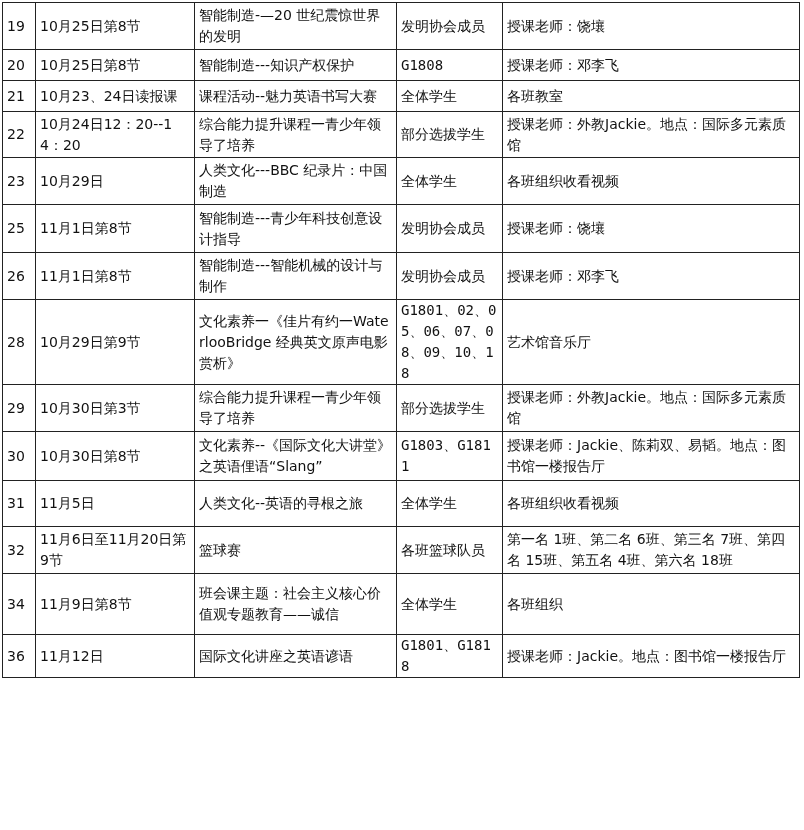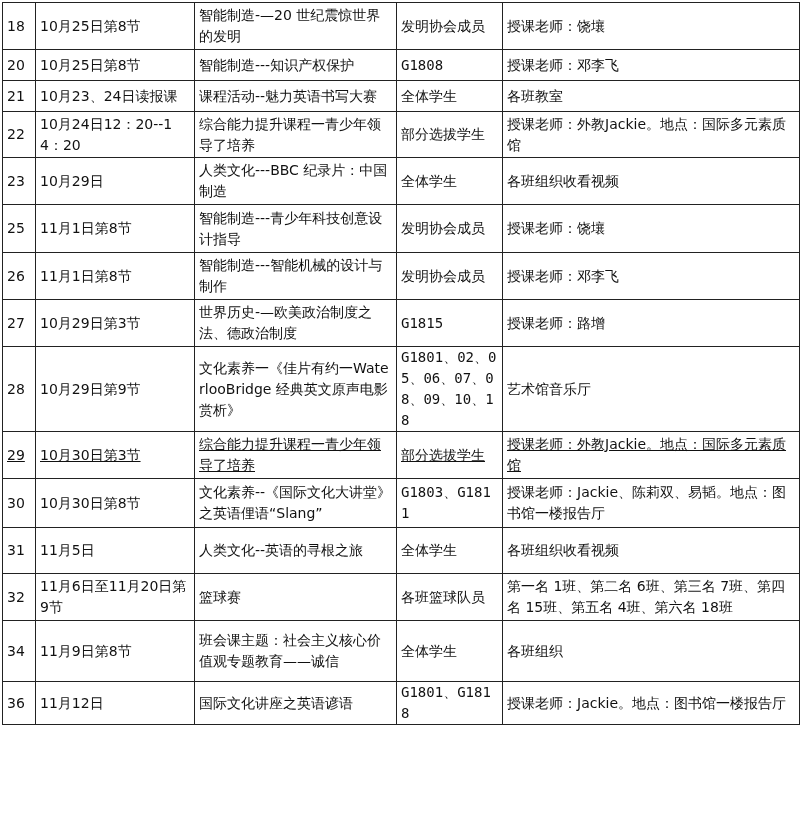--- a/index.html
+++ b/index.html
@@ -15,21 +15,21 @@
   td.c-target { width: 97px; padding-left: 5px; }
   td.c-note { padding-left: 7px; }
   .mono { font-family: "DejaVu Sans Mono", "Liberation Mono", monospace; font-size: 12px; margin-left: 44px; }
 </style>
 </head>
 <body>
 
 <table class="sched">
   <tbody id="sched-body">
       <tr style="height: 47px;">
-        <td class="c-no">18</td>
+        <td class="c-no">19</td>
         <td class="c-date">10月25日第8节</td>
         <td class="c-topic">智能制造-—20 世纪震惊世界的发明</td>
         <td class="c-target">发明协会成员</td>
         <td class="c-note">授课老师：饶壤</td>
       </tr>
       <tr style="height: 31px;">
         <td class="c-no">20</td>
         <td class="c-date">10月25日第8节</td>
         <td class="c-topic">智能制造---知识产权保护</td>
         <td class="c-target mono">G1808</td>
@@ -63,35 +63,28 @@
         <td class="c-target">发明协会成员</td>
         <td class="c-note">授课老师：饶壤</td>
       </tr>
       <tr style="height: 47px;">
         <td class="c-no">26</td>
         <td class="c-date">11月1日第8节</td>
         <td class="c-topic">智能制造---智能机械的设计与制作</td>
         <td class="c-target">发明协会成员</td>
         <td class="c-note">授课老师：邓李飞</td>
       </tr>
-      <tr style="height: 47px;">
-        <td class="c-no">27</td>
-        <td class="c-date">10月29日第3节</td>
-        <td class="c-topic">世界历史-—欧美政治制度之法、德政治制度</td>
-        <td class="c-target mono">G1815</td>
-        <td class="c-note">授课老师：路增</td>
-      </tr>
       <tr style="height: 71px;">
         <td class="c-no">28</td>
         <td class="c-date">10月29日第9节</td>
         <td class="c-topic">文化素养一《佳片有约一WaterlooBridge 经典英文原声电影赏析》</td>
         <td class="c-target mono">G1801、02、05、06、07、08、09、10、18</td>
         <td class="c-note">艺术馆音乐厅</td>
       </tr>
-      <tr style="height: 47px; text-decoration: underline;">
+      <tr style="height: 47px;">
         <td class="c-no">29</td>
         <td class="c-date">10月30日第3节</td>
         <td class="c-topic">综合能力提升课程一青少年领导了培养</td>
         <td class="c-target">部分选拔学生</td>
         <td class="c-note">授课老师：外教Jackie。地点：国际多元素质馆</td>
       </tr>
       <tr style="height: 49px;">
         <td class="c-no">30</td>
         <td class="c-date">10月30日第8节</td>
         <td class="c-topic">文化素养--《国际文化大讲堂》之英语俚语“Slang”</td>

